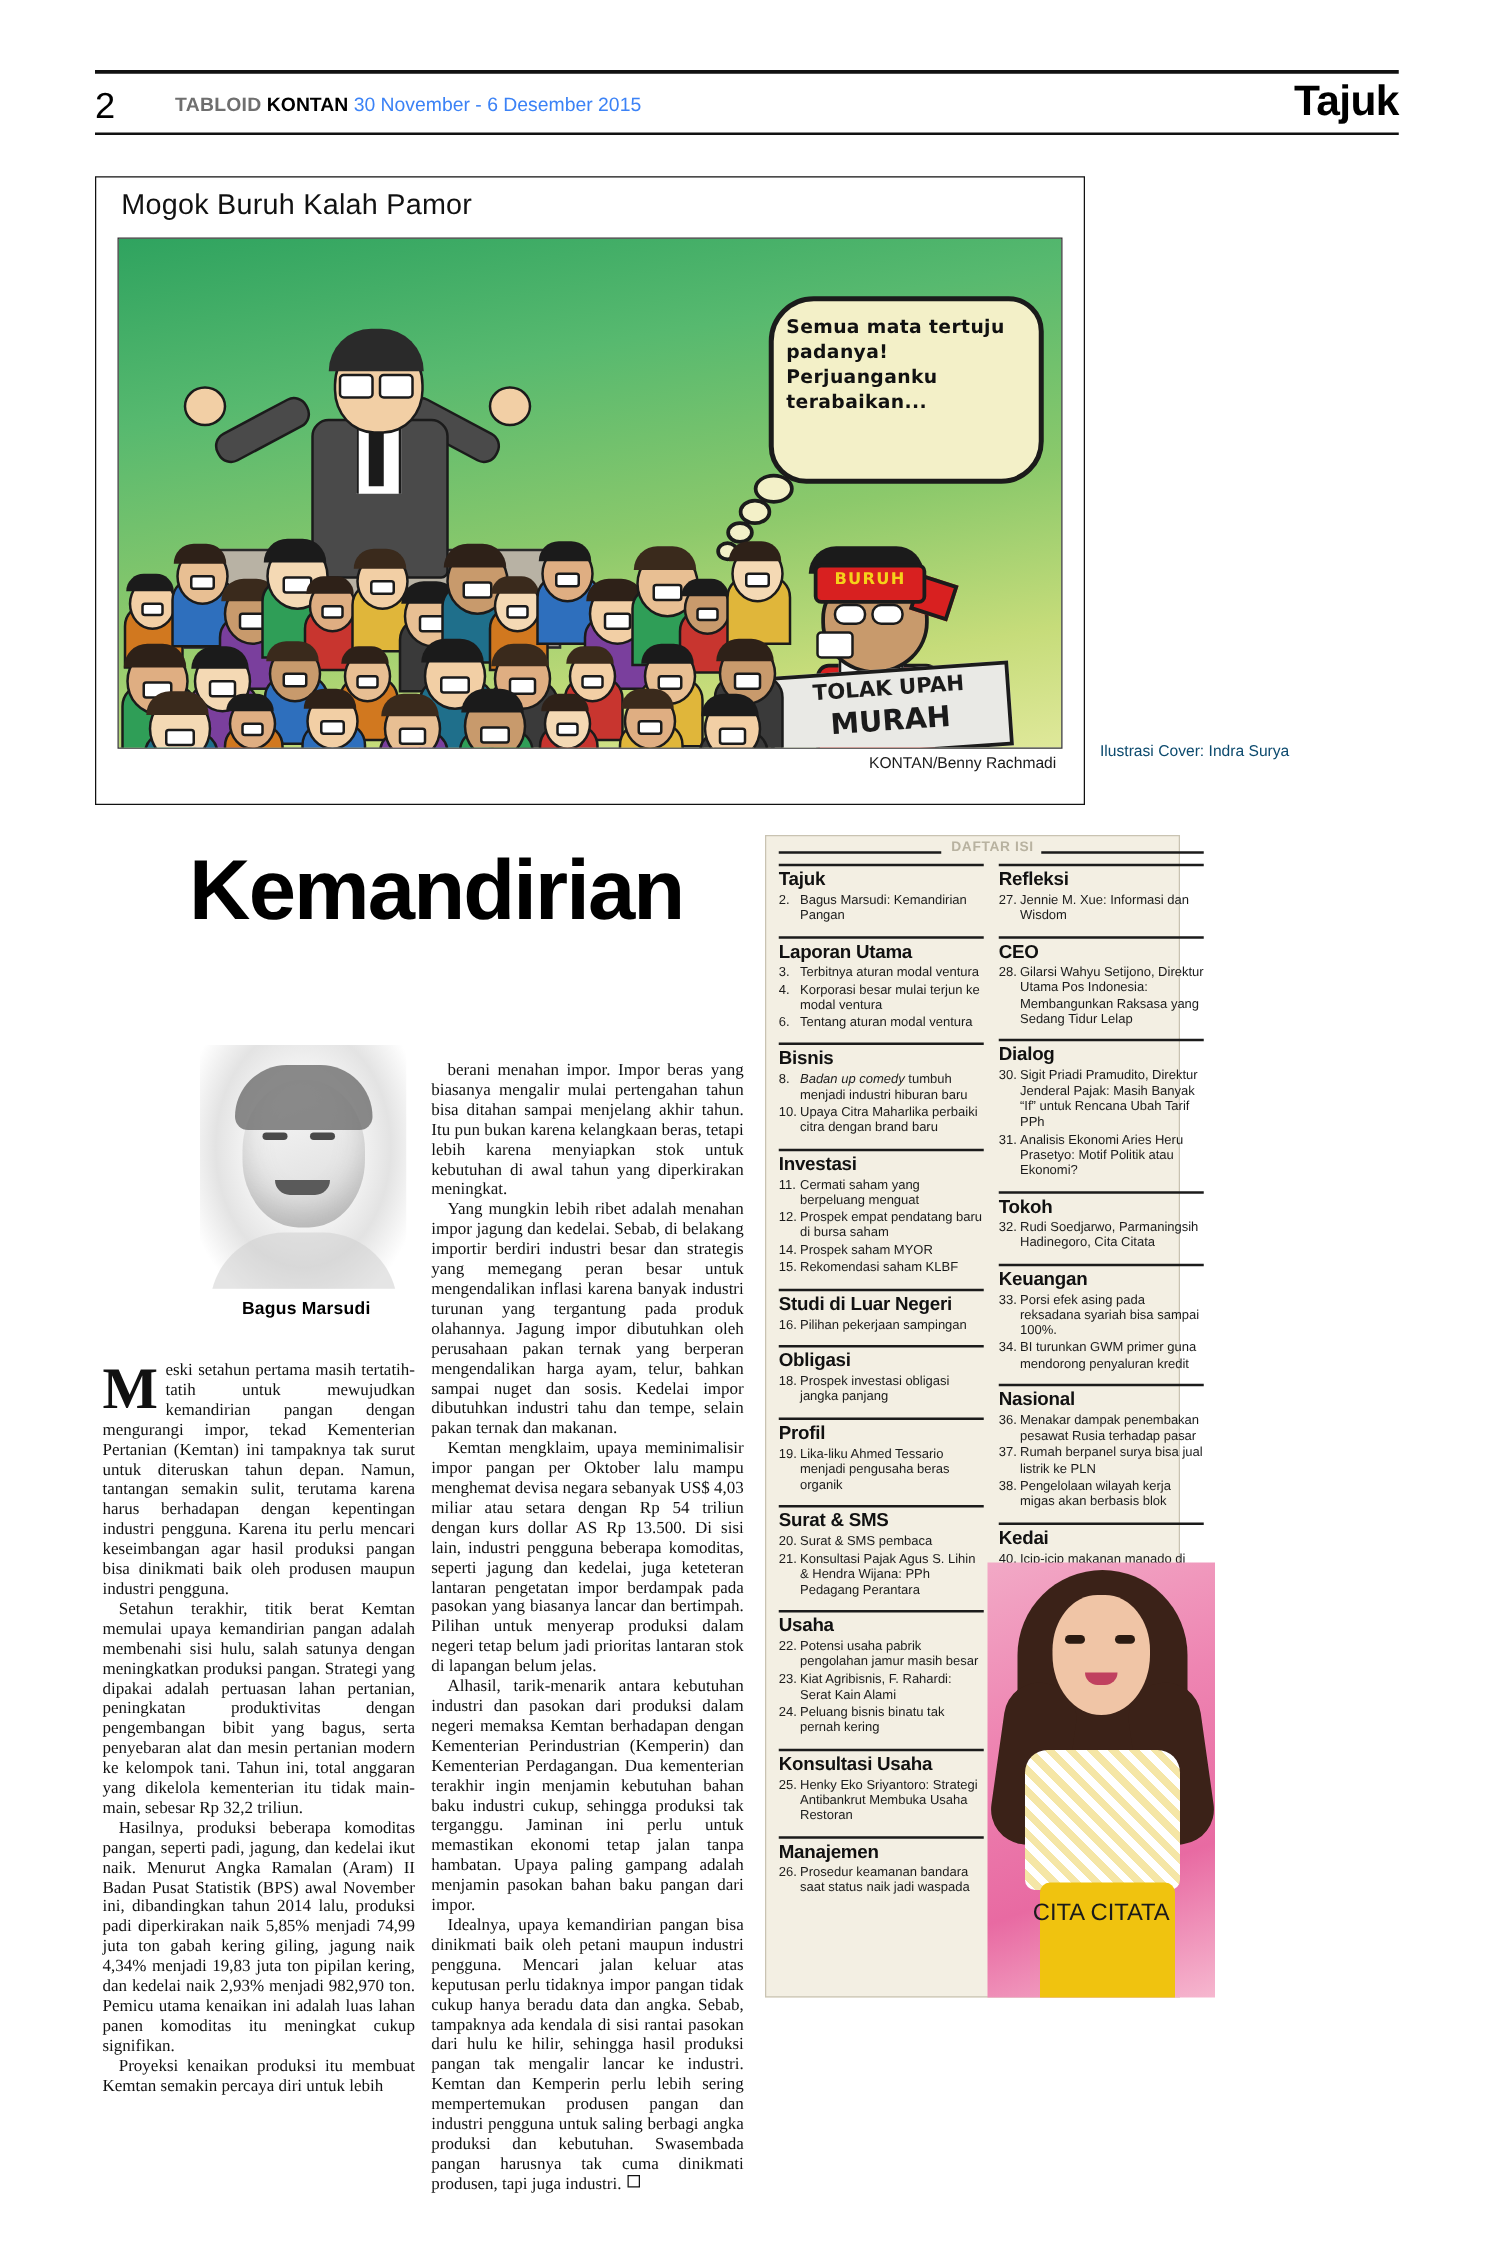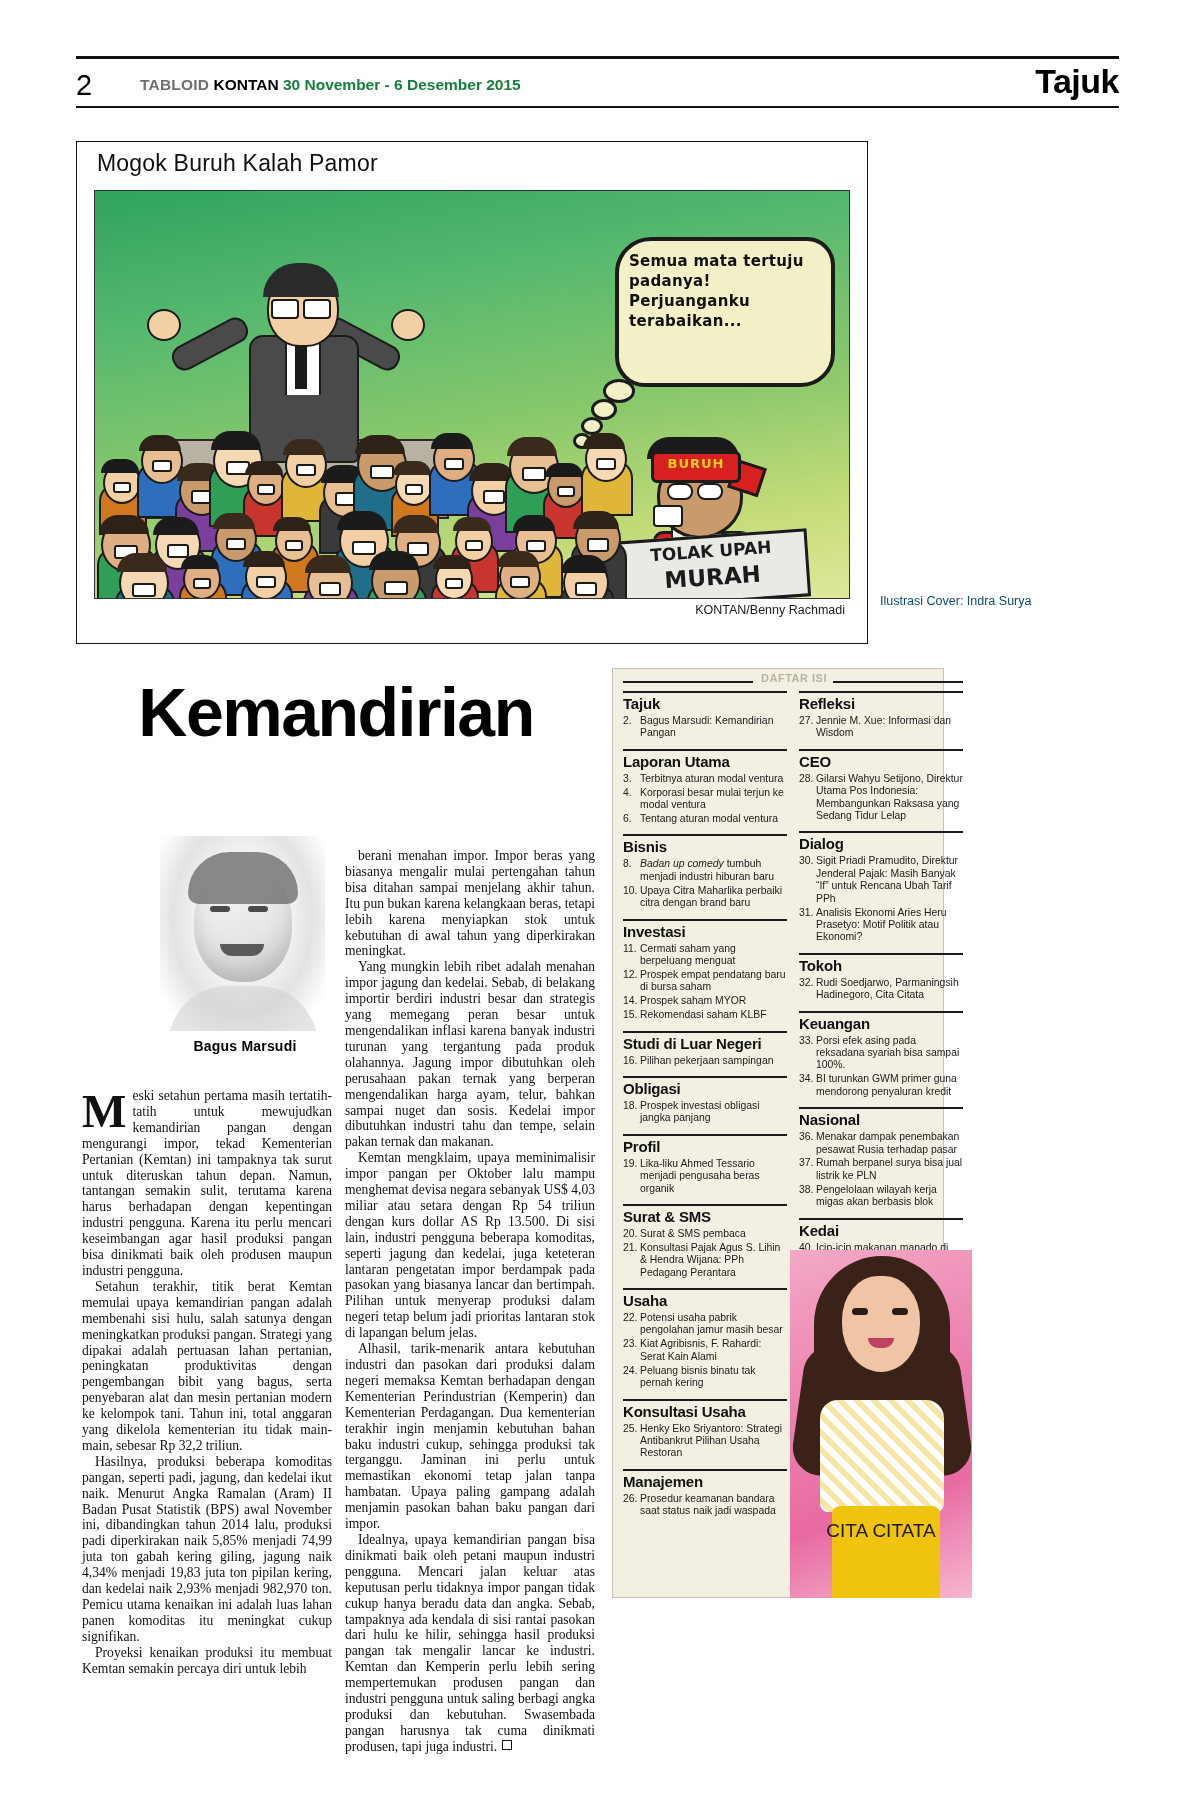--- a/index.html
+++ b/index.html
@@ -7,21 +7,21 @@
 
   .page{position:absolute;left:0;top:0;width:1195px;height:1808px;background:#fff;overflow:hidden;}
 
   
   .rule-top{position:absolute;left:76px;top:56px;width:1043px;height:3px;background:#111;}
   .rule-bot{position:absolute;left:76px;top:106px;width:1043px;height:2px;background:#111;}
   .folio{position:absolute;left:76px;top:68px;font-size:29px;font-weight:400;line-height:34px;letter-spacing:0px;}
   .masthead-line{position:absolute;left:140px;top:75px;font-size:15.5px;line-height:20px;white-space:nowrap;}
   .masthead-line .tabloid{color:#6f6f6f;font-weight:700;letter-spacing:.2px;}
   .masthead-line .kontan{color:#000;font-weight:700;}
-  .masthead-line .dates{color:#15803d;font-weight:700;}
+  .masthead-line .dates{color:#3b82f6;font-weight:400;}
   .section-name{position:absolute;right:76px;top:62px;font-size:34px;font-weight:700;letter-spacing:-.5px;}
 
   
   .cartoon-box{position:absolute;left:76px;top:141px;width:792px;height:503px;border:1.5px solid #111;background:#fff;box-sizing:border-box;}
   .cartoon-title{position:absolute;left:20px;top:8px;font-size:23px;font-weight:400;color:#111;letter-spacing:.2px;}
   .cartoon-art{position:absolute;left:17px;top:48px;width:756px;height:409px;border:1px solid #333;box-sizing:border-box;overflow:hidden;
        background:linear-gradient(170deg,#2fa35f 0%,#57b96f 28%,#8cc96b 58%,#c6dc7a 82%,#dfe89a 100%);}
   .credit-art{position:absolute;right:22px;top:461px;font-size:12.5px;color:#1a1a1a;font-family:"Liberation Sans",sans-serif;}
   .credit-cover{position:absolute;left:880px;top:594px;font-size:12.5px;color:#0c4a6e;}
 
@@ -63,21 +63,21 @@
   .w-scarf{position:absolute;left:44px;top:98px;width:48px;height:60px;background:#f2f2ef;border:2.5px solid #1b1b1b;}
   .sign{position:absolute;left:520px;top:344px;width:188px;height:62px;background:#e9e9e5;border:3px solid #1b1b1b;transform:rotate(-4deg);}
   .sign span{display:block;text-align:center;font-family:"DejaVu Sans",sans-serif;font-weight:700;color:#1b1b1b;}
   .sign .s1{font-size:17px;line-height:26px;}
   .sign .s2{font-size:23px;line-height:26px;}
 
   .crowd{position:absolute;left:0;bottom:0;width:756px;height:190px;}
   .ch{position:absolute;border:2.5px solid #1b1b1b;border-radius:50%;}
 
   
-  .headline{position:absolute;left:76px;top:676px;width:520px;text-align:center;font-size:68px;font-weight:700;line-height:72px;letter-spacing:-1.5px;color:#000;}
+  .headline{position:absolute;left:89px;top:676px;width:520px;text-align:center;font-size:68px;font-weight:700;line-height:72px;letter-spacing:-1.5px;color:#000;}
 
   
   .author-photo{position:absolute;left:160px;top:836px;width:165px;height:195px;overflow:hidden;
     background:radial-gradient(ellipse at 50% 42%, #ffffff 0%, #f4f4f4 38%, #e3e3e3 60%, #ffffff 85%);}
   .ap-face{position:absolute;left:34px;top:28px;width:98px;height:118px;border-radius:48% 48% 46% 46%;
     background:linear-gradient(160deg,#fbfbfb,#e6e6e6 60%,#d2d2d2);box-shadow:inset 0 -12px 22px rgba(120,120,120,.35);}
   .ap-hair{position:absolute;left:28px;top:16px;width:110px;height:52px;border-radius:55px 55px 14px 14px;background:#6e6e6e;opacity:.8;}
   .ap-eye{position:absolute;top:70px;width:20px;height:6px;background:#4a4a4a;border-radius:4px;}
   .ap-eye.l{left:50px;} .ap-eye.r{left:88px;}
   .ap-mouth{position:absolute;left:60px;top:108px;width:44px;height:12px;border-radius:0 0 22px 22px;background:#5a5a5a;}
@@ -461,21 +461,21 @@
             <div class="toc-item">
               <span class="num">24.</span>
               <span class="txt">Peluang bisnis binatu tak pernah kering</span>
             </div>
           </div>
           <div class="toc-sec">
             <div class="bar"></div>
             <h3>Konsultasi Usaha</h3>
             <div class="toc-item">
               <span class="num">25.</span>
-              <span class="txt">Henky Eko Sriyantoro: Strategi Antibankrut Pilihan Usaha Restoran</span>
+              <span class="txt">Henky Eko Sriyantoro: Strategi Antibankrut Membuka Usaha Restoran</span>
             </div>
           </div>
           <div class="toc-sec">
             <div class="bar"></div>
             <h3>Manajemen</h3>
             <div class="toc-item">
               <span class="num">26.</span>
               <span class="txt">Prosedur keamanan bandara saat status naik jadi waspada</span>
             </div>
           </div>

